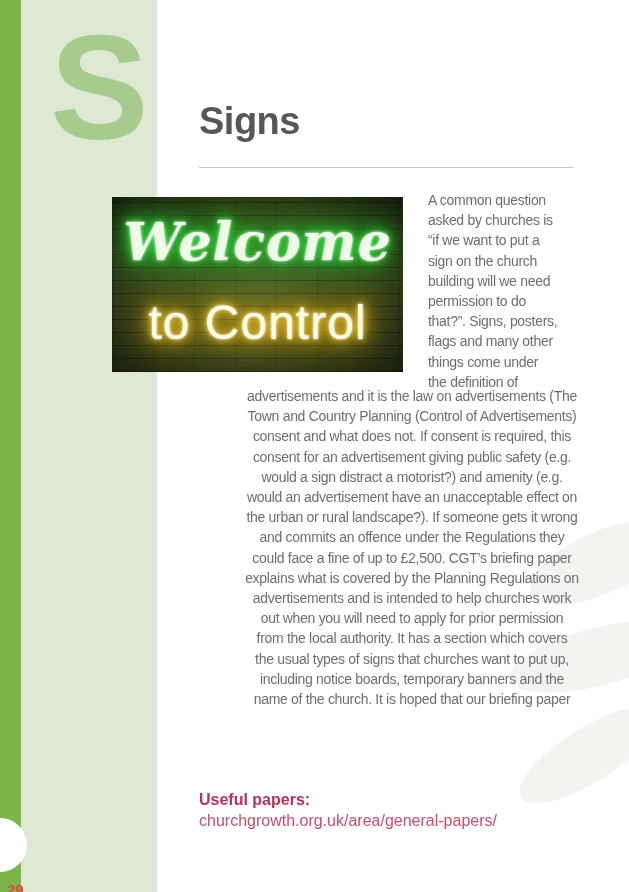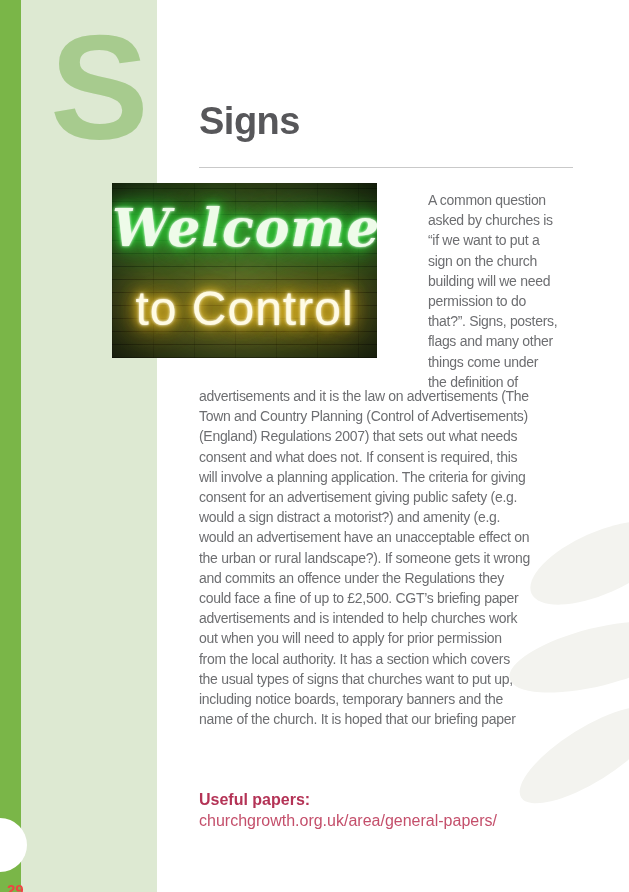--- a/index.html
+++ b/index.html
@@ -12,42 +12,42 @@
         font-weight:700;color:#a7cb8e;}
   
   .page-badge{position:absolute;left:-27px;top:818px;width:54px;height:54px;border-radius:50%;
         background:#ffffff;z-index:3;}
   .page-num{position:absolute;left:7px;top:837px;z-index:4;color:#ef4444;font-size:15px;font-weight:700;margin-top:44px;}
   
   .page-title{position:absolute;left:199px;top:100px;font-size:38px;font-weight:700;
         color:#57575a;letter-spacing:-0.5px;z-index:2;text-align:right;}
   .title-rule{position:absolute;left:199px;top:167px;width:374px;height:1px;background:#c9c9c9;z-index:2;}
   
-  .neon{position:absolute;left:112px;top:183px;width:265px;height:175px;overflow:hidden;z-index:2;
+  .neon{position:absolute;left:112px;top:197px;width:291px;height:175px;overflow:hidden;z-index:2;
         background-color:#2f3a1d;
         background-image:
           repeating-linear-gradient(0deg, rgba(0,0,0,.32) 0 1px, rgba(255,255,255,0) 1px 13px),
           repeating-linear-gradient(90deg, rgba(0,0,0,.15) 0 1px, rgba(255,255,255,0) 1px 41px),
           radial-gradient(ellipse at 50% 52%, #55652e 0%, #3c491f 52%, #141a0c 100%);}
   .neon-script{position:absolute;left:0;top:14px;width:100%;text-align:center;
         font-family:"DejaVu Serif",serif;font-style:italic;font-weight:700;font-size:52px;
         color:#eefbe9;letter-spacing:1px;
         text-shadow:0 0 3px #ffffff,0 0 8px #38df42,0 0 16px #2bc936,0 0 30px #1fae2a,0 0 44px #1fae2a;}
   .neon-sans{position:absolute;left:0;top:98px;width:100%;text-align:center;
         font-family:"Liberation Sans",sans-serif;font-weight:400;font-size:48px;
         color:#fffbe4;letter-spacing:1px;
         text-shadow:0 0 3px #ffffff,0 0 8px #ffd93b,0 0 16px #ffc41f,0 0 30px #eda307,0 0 44px #eda307;}
   
   .leaf{position:absolute;background:#f3f3ef;border-radius:50%;z-index:0;}
   .leaf.l1{right:-46px;top:532px;width:150px;height:62px;transform:rotate(-24deg);}
   .leaf.l2{right:-58px;top:628px;width:180px;height:58px;transform:rotate(-14deg);}
   .leaf.l3{right:-40px;top:728px;width:160px;height:54px;transform:rotate(-32deg);}
   
   .intro-col{position:absolute;left:428px;top:190px;width:196px;z-index:2;}
-  .body-par{position:absolute;left:199px;top:386px;width:426px;z-index:2;}
+  .body-par{position:absolute;left:199px;top:386px;width:426px;z-index:2;text-align:center;}
   .tline{font-size:14px;line-height:20.2px;color:#6d6e71;letter-spacing:-0.3px;white-space:nowrap;}
   .papers-label{position:absolute;left:199px;top:791px;font-size:16px;font-weight:700;
         color:#b43356;z-index:2;text-align:center;}
   .papers-link{position:absolute;left:199px;top:812px;font-size:16px;color:#c44f6b;
         text-decoration:none;z-index:2;display:block;}
 </style>
 </head>
 <body>
 
 <div class="page">
@@ -76,29 +76,28 @@
       <div class="tline">building will we need</div>
       <div class="tline">permission to do</div>
       <div class="tline">that?”. Signs, posters,</div>
       <div class="tline">flags and many other</div>
       <div class="tline">things come under</div>
       <div class="tline">the definition of</div>
     </div>
   <div class="body-par">
       <div class="tline">advertisements and it is the law on advertisements (The</div>
       <div class="tline">Town and Country Planning (Control of Advertisements)</div>
-      <div class="tline">(England) Regulations 2007) that sets out what needs</div>
       <div class="tline">consent and what does not. If consent is required, this</div>
-      <div class="tline">will involve a planning application. The criteria for giving</div>
       <div class="tline">consent for an advertisement giving public safety (e.g.</div>
       <div class="tline">would a sign distract a motorist?) and amenity (e.g.</div>
       <div class="tline">would an advertisement have an unacceptable effect on</div>
       <div class="tline">the urban or rural landscape?). If someone gets it wrong</div>
       <div class="tline">and commits an offence under the Regulations they</div>
       <div class="tline">could face a fine of up to £2,500. CGT’s briefing paper</div>
+      <div class="tline">explains what is covered by the Planning Regulations on</div>
       <div class="tline">advertisements and is intended to help churches work</div>
       <div class="tline">out when you will need to apply for prior permission</div>
       <div class="tline">from the local authority. It has a section which covers</div>
       <div class="tline">the usual types of signs that churches want to put up,</div>
       <div class="tline">including notice boards, temporary banners and the</div>
       <div class="tline">name of the church. It is hoped that our briefing paper</div>
     </div>
 
   <div class="papers-label">Useful papers:</div>
   <a href="#" class="papers-link">churchgrowth.org.uk/area/general-papers/</a>

